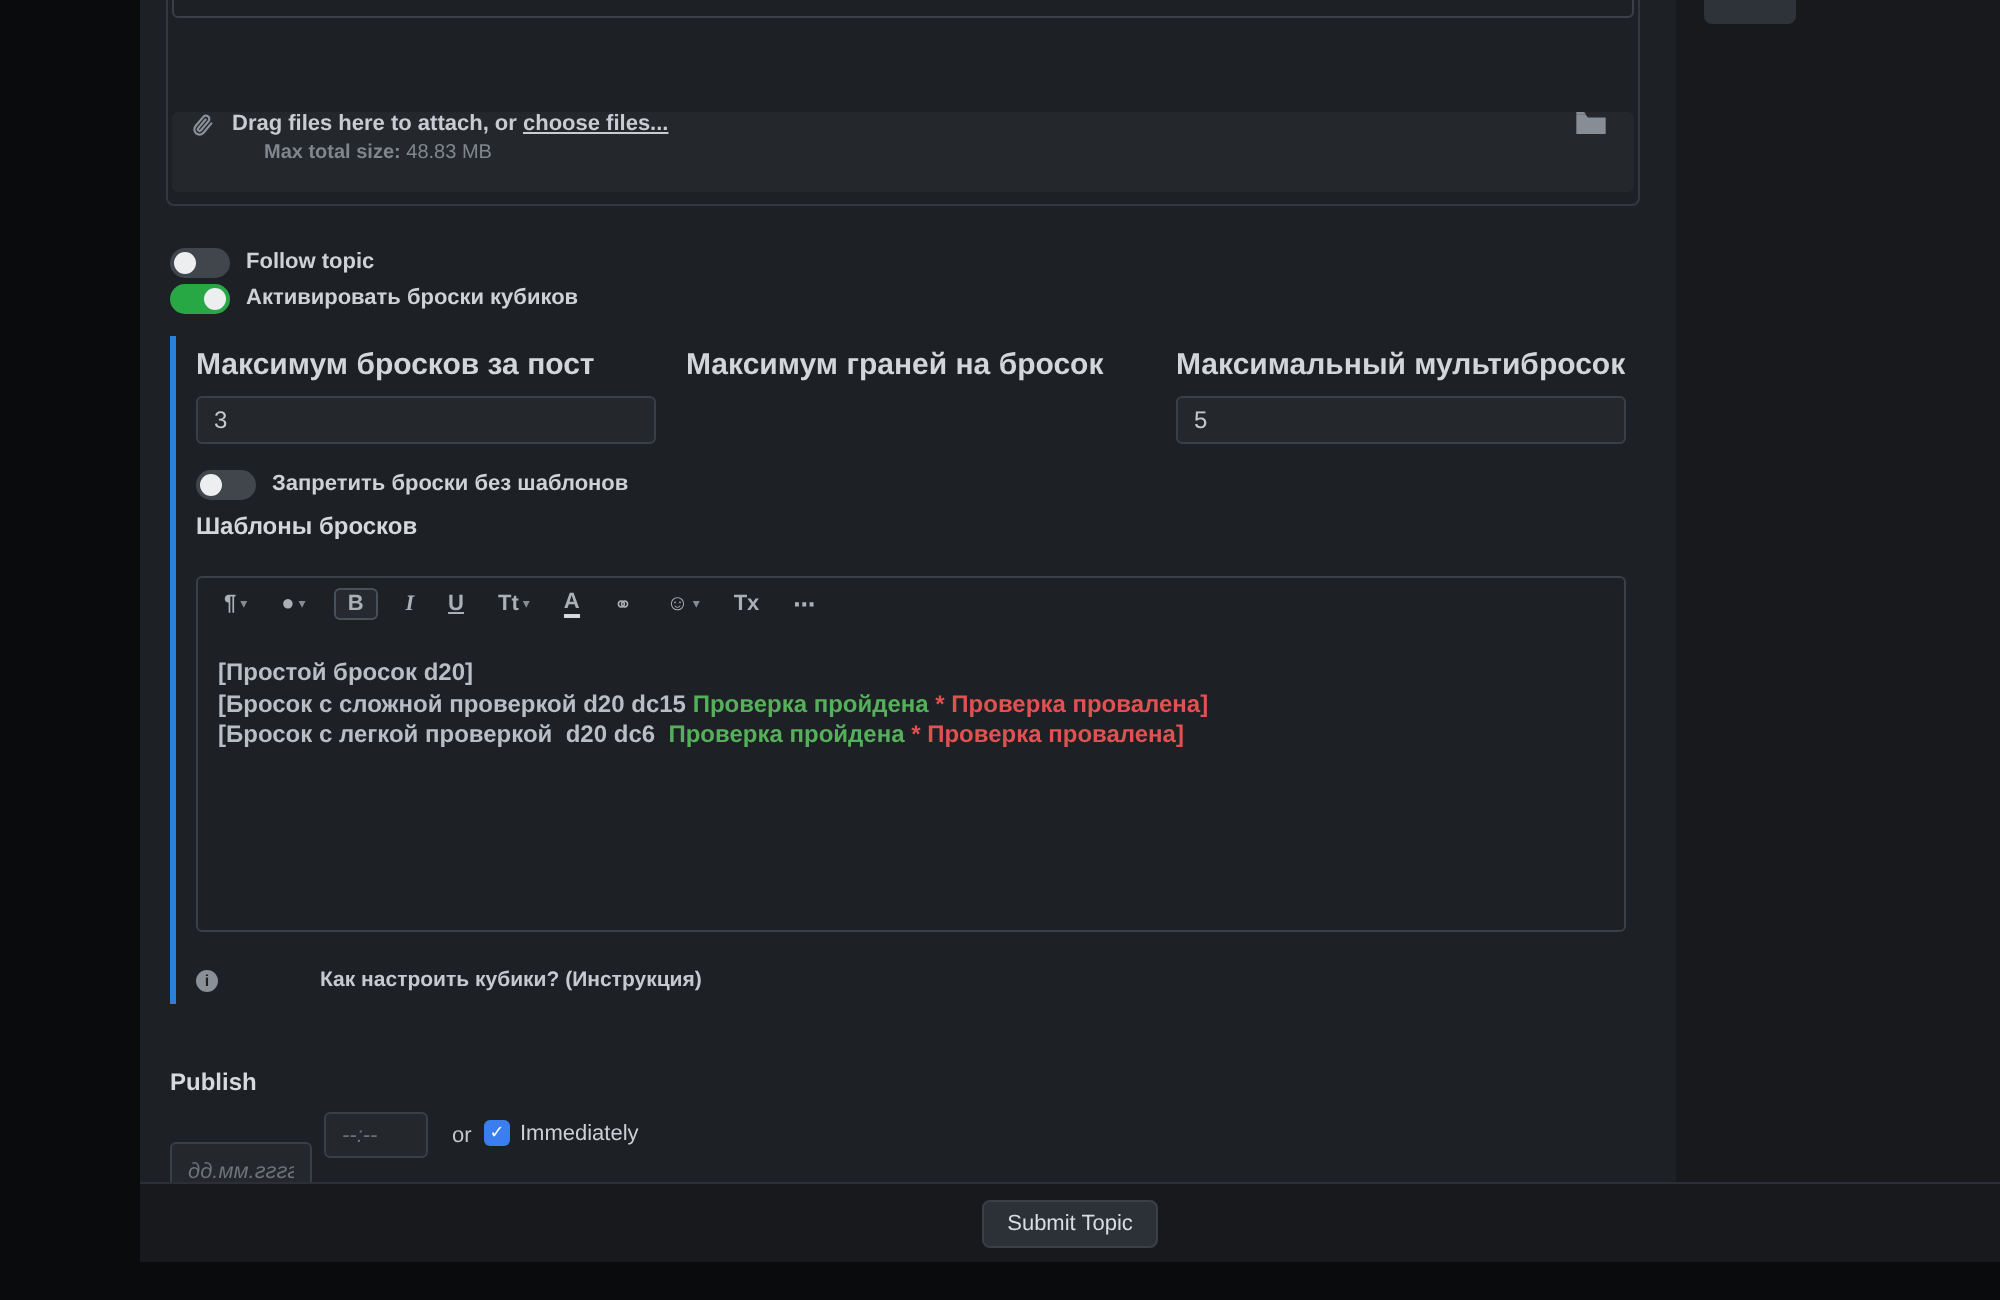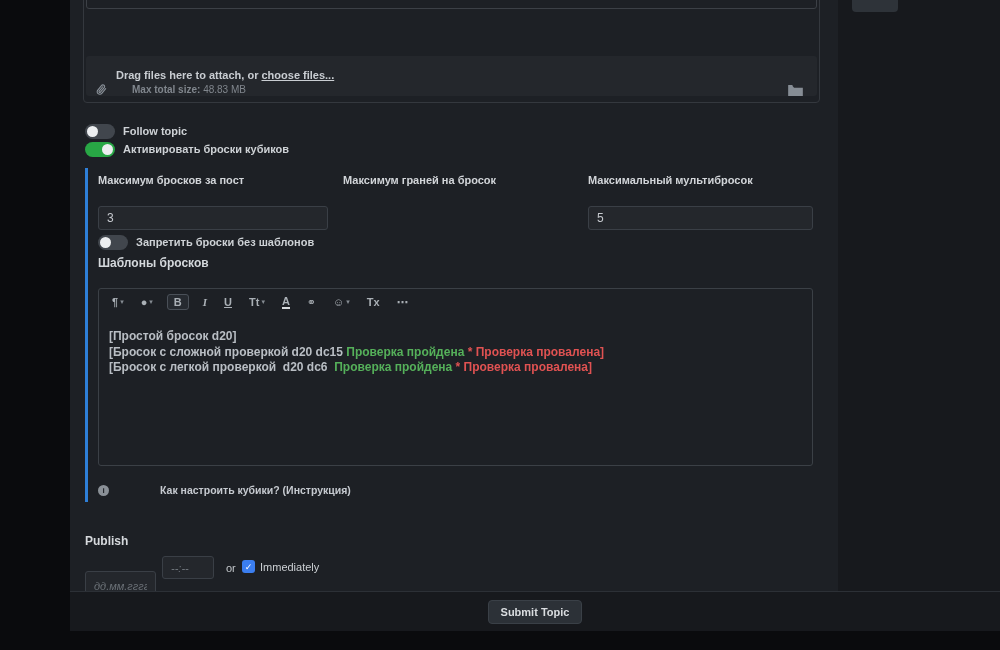--- a/index.html
+++ b/index.html
@@ -8,21 +8,21 @@
 
   .panel{position:absolute;left:70px;top:0;width:930px;height:631px;background:#17191d;}
   .form-area{position:absolute;left:0;top:0;width:768px;height:591px;background:#1d2025;}
 
   
   .compose{position:absolute;left:13px;top:-40px;width:737px;height:143px;
     border:1px solid #34383e;border-radius:4px;background:#1d2025;}
   .compose-textarea{position:absolute;left:2px;top:2px;right:2px;height:46px;
     border:1px solid #3c4046;border-radius:3px;background:#1d2025;}
   .attach-bar{position:absolute;left:2px;right:2px;top:95px;height:40px;background:#24272c;
-    border-radius:3px;display:flex;align-items:flex-end;padding:0 14px 0 10px;}
+    border-radius:3px;display:flex;align-items:flex-start;padding:0 14px 0 10px;}
   .clip{transform:rotate(40deg);display:inline-flex;flex:0 0 auto;}
   .attach-text{margin-left:9px;line-height:13px;}
   .attach-line1{font-size:11px;font-weight:bold;color:#c9cdd2;}
   .attach-line1 a{color:#c9cdd2;text-decoration:underline;cursor:pointer;}
   .attach-line2{font-size:10px;color:#80868d;margin-top:1px;padding-left:16px;}
   .attach-line2 .max-label{font-weight:bold;}
   .folder{margin-left:auto;display:inline-flex;}
 
   
   .toggle-row{position:absolute;left:15px;display:flex;align-items:center;height:16px;}
@@ -30,21 +30,21 @@
     display:inline-block;cursor:pointer;flex:0 0 auto;}
   .toggle .knob{position:absolute;top:2px;left:2px;width:11px;height:11px;border-radius:50%;background:#eceef0;}
   .toggle.on{background:#28a745;}
   .toggle.on .knob{left:17px;}
   .tlabel{font-size:11px;font-weight:bold;color:#ced2d6;margin-left:8px;}
 
   
   .dice-section{position:absolute;left:15px;top:168px;width:748px;height:334px;
     border-left:3px solid #2e7fd8;}
   .field{position:absolute;top:6px;}
-  .flabel{font-size:11px;font-weight:bold;color:#d2d5d9;margin-bottom:20px;}
+  .flabel{font-size:15px;font-weight:bold;color:#d2d5d9;margin-bottom:7px;}
   .finput,.date-input,.time-input{background:#24272c;border:1px solid #3a3f46;border-radius:3px;
     color:#c6c9ce;font-size:12px;padding:0 8px;height:24px;width:100%;outline:none;
     font-family:"Liberation Sans","DejaVu Sans",sans-serif;}
   .sec-heading{position:absolute;left:10px;top:256px;font-size:12px;font-weight:bold;color:#d4d8dc;}
 
   
   .editor2{position:absolute;left:10px;top:120px;width:715px;height:178px;
     border:1px solid #3b4046;border-radius:3px;background:#1d2025;}
   .toolbar{display:flex;align-items:center;gap:11px;padding:6px 10px;height:26px;color:#aab0b6;}
   .tb-btn{display:inline-flex;align-items:center;gap:2px;font-size:11px;cursor:pointer;padding:1px 3px;}
@@ -73,21 +73,21 @@
   .date-input::placeholder,.time-input::placeholder{font-style:italic;color:#6c7278;}
   .or-label{position:absolute;left:156px;top:562px;font-size:11px;color:#c3c7cb;}
   .checkbox{position:absolute;left:172px;top:560px;width:13px;height:13px;background:#3b7ef0;
     border-radius:3px;display:flex;align-items:center;justify-content:center;cursor:pointer;}
   .checkbox::after{content:"✓";color:#fff;font-size:9px;font-weight:bold;}
   .imm-label{position:absolute;left:190px;top:561px;font-size:11px;color:#ccd0d4;}
 
   
   .form-footer{position:absolute;left:0;top:591px;width:100%;height:40px;border-top:1px solid #2c3036;
     display:flex;align-items:center;justify-content:center;background:#17191d;}
-  .submit-btn{font-family:"Liberation Sans","DejaVu Sans",sans-serif;font-size:11px;font-weight:bold;
+  .submit-btn{font-family:"Liberation Sans","DejaVu Sans",sans-serif;font-size:11px;font-weight:normal;
     color:#dadde0;background:#2c3137;border:1px solid #3a4047;border-radius:4px;padding:5px 12px;cursor:pointer;}
 
   .top-right-btn{position:absolute;left:852px;top:-6px;width:46px;height:18px;background:#2e3339;border-radius:4px;}
 </style>
 </head>
 <body>
 
 <div class="panel">
   <div class="form-area">
 

